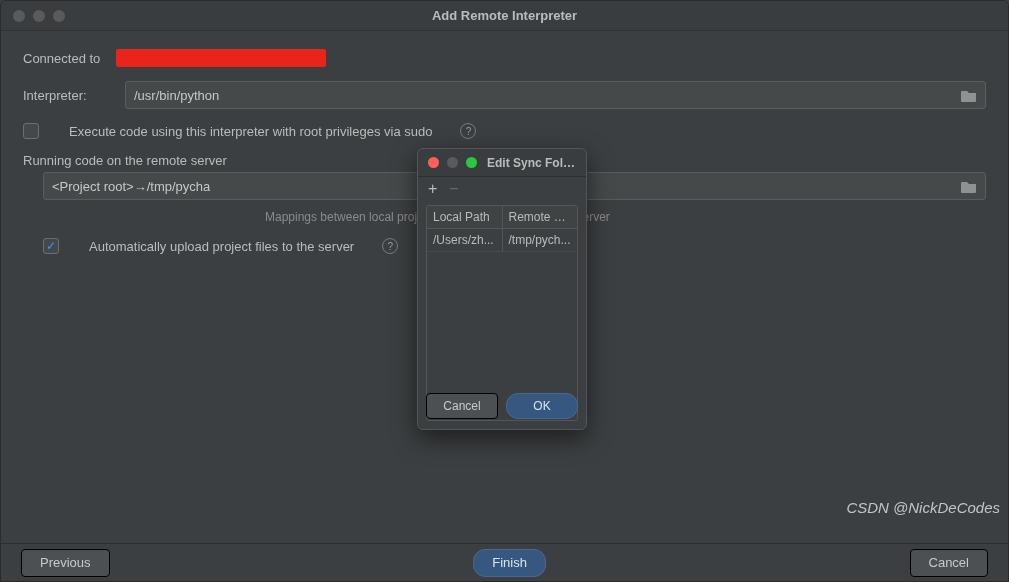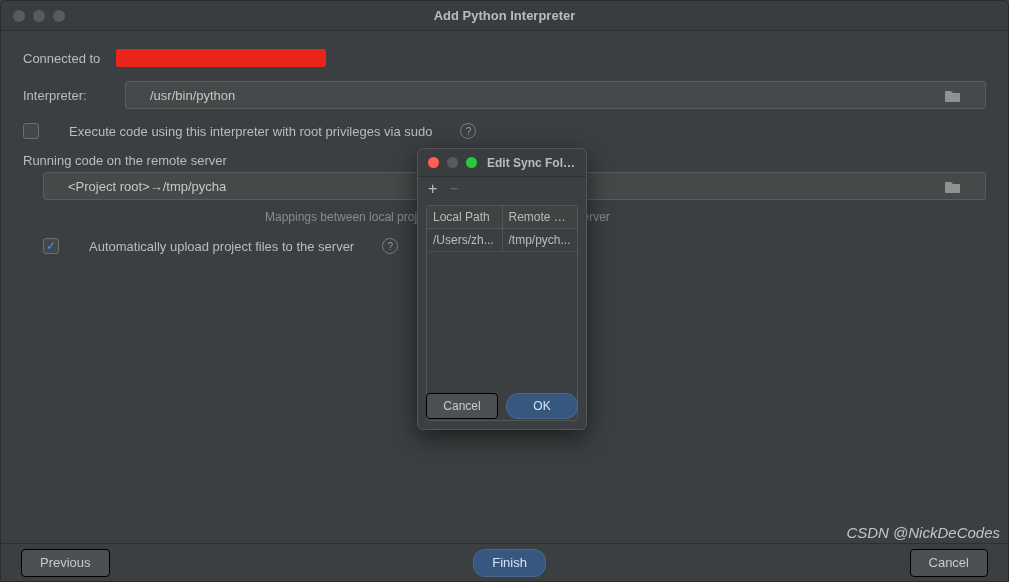--- a/index.html
+++ b/index.html
@@ -13,21 +13,21 @@
     .titlebar-title { margin: 0 auto; color: #bbbbbb; font-weight: 600; font-size: 13px; }
 
     .content { padding: 18px 22px; }
 
     .row { display: flex; align-items: center; margin-bottom: 14px; gap: 22px; }
     .label { color: #bbbbbb; min-width: 80px; }
     .label-long { color: #bbbbbb; }
 
     .redact { display: inline-block; width: 210px; height: 18px; background: #e9241a; margin-left: -6px; border-radius: 2px; }
 
-    .text-input { flex: 1; height: 28px; background: #45494a; border: 1px solid #5a5d5e; border-radius: 3px; color: #c7c7c7; padding: 0 24px; display: flex; align-items: center; justify-content: space-between; }
+    .text-input { flex: 1; height: 28px; background: #45494a; border: 1px solid #5a5d5e; border-radius: 3px; color: #c7c7c7; padding: 0 8px; display: flex; align-items: center; justify-content: space-between; }
     .text-input .folder-icon { opacity: 0.7; }
 
     .checkbox { width: 16px; height: 16px; border: 1px solid #6e6e6e; border-radius: 3px; background: #43494a; display: inline-flex; align-items: center; justify-content: center; margin-right: 8px; }
     .checkbox.checked::after { content: "✓"; color: #548af7; font-size: 12px; line-height: 1; }
 
     .section-title { color: #bbbbbb; margin: 8px 0 4px; }
     .indent { margin-left: 20px; }
     .caption { color: #8a8a8a; font-size: 12px; margin-top: 4px; }
 
     .help-circle { width: 16px; height: 16px; border: 1px solid #7a7a7a; border-radius: 50%; color: #9a9a9a; font-size: 10px; display: inline-flex; align-items: center; justify-content: center; margin-left: 6px; }
@@ -55,34 +55,34 @@
     .mt-head { background: #3f4344; border-bottom: 1px solid #555; }
     .mt-cell { flex: 1; padding: 4px 6px; font-size: 12px; color: #bbbbbb; border-right: 1px solid #555; white-space: nowrap; overflow: hidden; text-overflow: ellipsis; }
     .mt-cell:last-child { border-right: none; }
     .mt-row { border-bottom: 1px solid #4a4a4a; }
 
     .modal-buttons { display: flex; gap: 8px; justify-content: center; padding: 10px 8px; position: absolute; bottom: 0; left: 0; right: 0; }
     .modal-buttons .btn { flex: 1; height: 26px; font-size: 12px; padding: 0 8px; }
 
     .folder-icon svg { display: block; }
 
-    .watermark { position: absolute; right: 8px; bottom: 40px; color: #dcdcdc; font-size: 15px; opacity: 0.85; font-style: italic; pointer-events: none; }
+    .watermark { position: absolute; right: 8px; bottom: 65px; color: #dcdcdc; font-size: 15px; opacity: 0.85; font-style: italic; pointer-events: none; }
   </style>
 </head>
 <body>
 
 <div class="main-window">
 
   <div class="titlebar">
     <div class="traffic-lights">
       <div class="tl"></div>
       <div class="tl"></div>
       <div class="tl"></div>
     </div>
-    <div class="titlebar-title">Add Python Interpreter</div>
+    <div class="titlebar-title">Add Remote Interpreter</div>
   </div>
 
   <div class="content">
 
     <div class="row">
       <span class="label-long">Connected to</span>
       <span class="redact"></span>
     </div>
 
     <div class="row">

